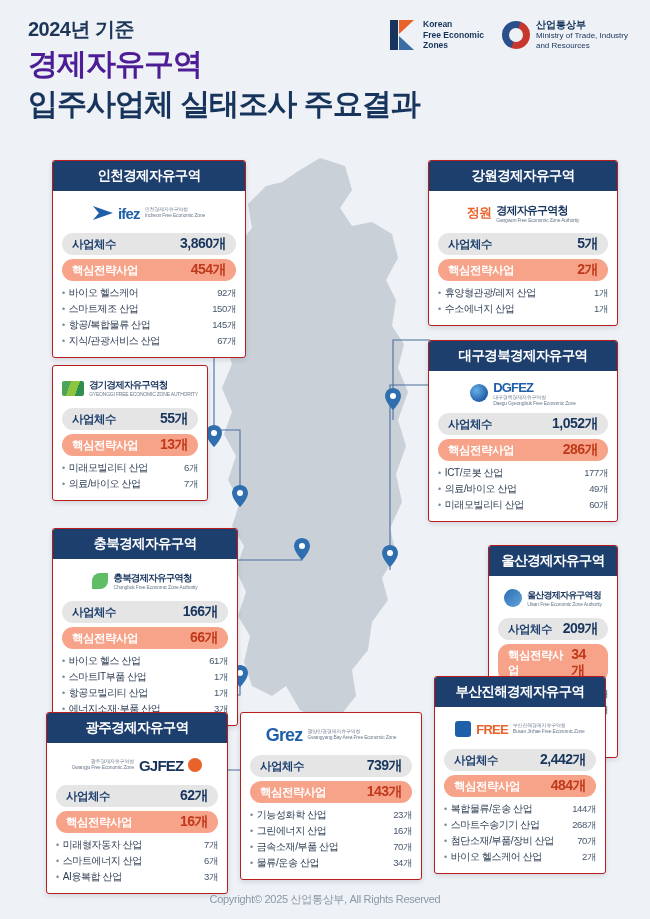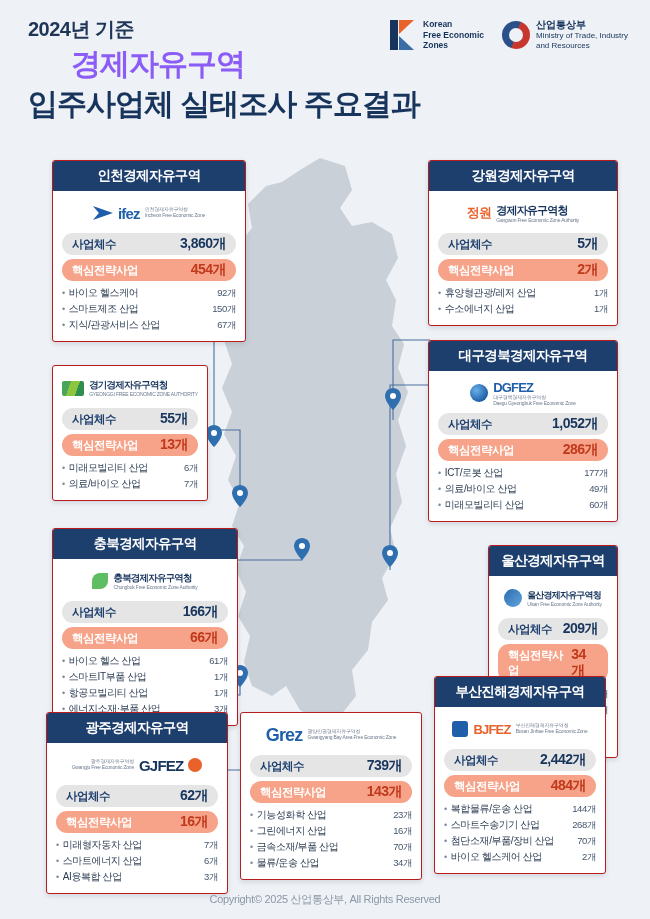--- a/index.html
+++ b/index.html
@@ -14,21 +14,21 @@
   }
 
   
   .header { position:absolute; left:0; top:0; width:650px; height:140px; }
   .hdr-year {
     position:absolute; left:28px; top:16px;
     font-size:20px; font-weight:bold; color:#1d3557; letter-spacing:-0.5px;
   }
   .hdr-line1 {
     position:absolute; left:28px; top:44px;
-    font-size:30px; font-weight:bold; color:#8b5cf6; letter-spacing:-1px;margin-left:43px;
+    font-size:30px; font-weight:bold; color:#4c1d95; letter-spacing:-1px;
   }
   .hdr-line2 {
     position:absolute; left:28px; top:84px;
     font-size:30px; font-weight:bold; color:#17345c; letter-spacing:-1px;
   }
 
   .logos { position:absolute; right:22px; top:18px; display:flex; align-items:center; gap:18px; }
   .logo-kfez { display:flex; align-items:center; gap:7px; }
   .kfez-mark { width:26px; height:30px; position:relative; }
   .kfez-mark .bar {
@@ -267,20 +267,24 @@
     <div class="items">
       <div class="item">
           <span class="nm">바이오 헬스케어</span>
           <span class="ct">92개</span>
         </div>
       <div class="item">
           <span class="nm">스마트제조 산업</span>
           <span class="ct">150개</span>
         </div>
       <div class="item">
+          <span class="nm">항공/복합물류 산업</span>
+          <span class="ct">145개</span>
+        </div>
+      <div class="item">
           <span class="nm">지식/관광서비스 산업</span>
           <span class="ct">67개</span>
         </div>
     </div>
   </div>
 </div>
 
 <div class="card" style="left:428px; top:160px; width:190px;">
   <div class="card-title">강원경제자유구역</div>
   <div class="card-body">
@@ -524,21 +528,21 @@
         </div>
     </div>
   </div>
 </div>
 
 <div class="card" style="left:434px; top:676px; width:172px;">
   <div class="card-title">부산진해경제자유구역</div>
   <div class="card-body">
     <div class="brandrow">
       <span class="mk mk-sq"></span>
-      <span class="logo-word w-orange" style="font-size:13px;">BJFEZ</span>
+      <span class="logo-word w-orange" style="font-size:13px;">FREE</span>
       <span class="brand-block">
         <span class="brand-sub">부산진해경제자유구역청</span>
         <span class="brand-sub">Busan Jinhae Free Economic Zone</span>
       </span>
     </div>
     <div class="statrow stat-blue">
       <span class="lbl">사업체수</span>
       <span class="val">2,442개</span>
     </div>
     <div class="statrow stat-orange">

